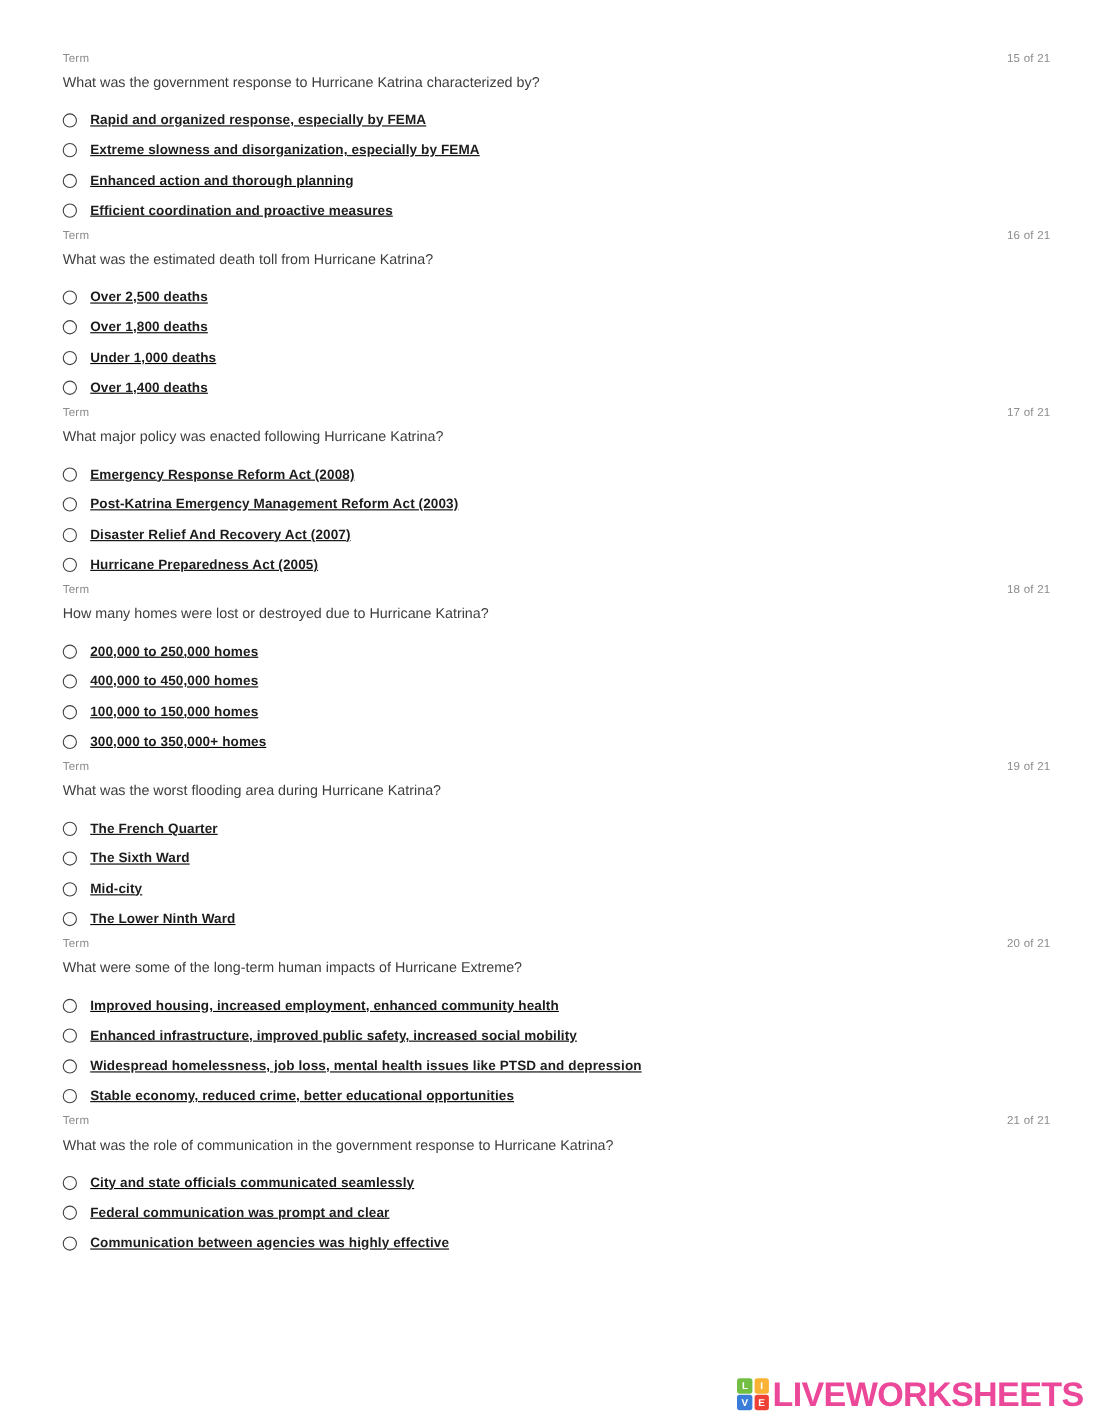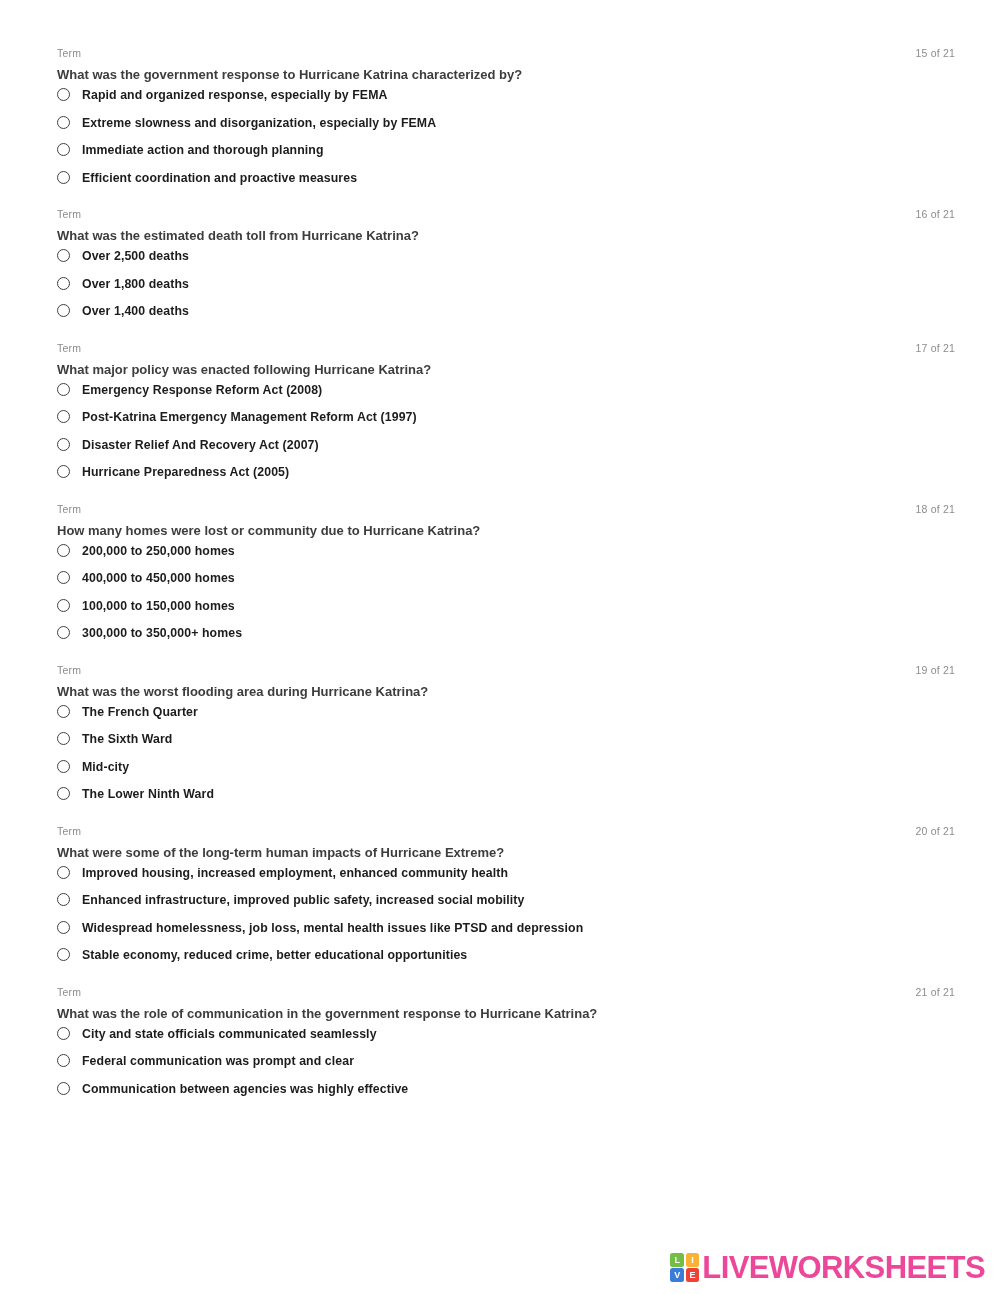--- a/index.html
+++ b/index.html
@@ -23,28 +23,28 @@
     line-height: 13px;
     color: #8c8c8c;
     letter-spacing: 0.2px;
     margin-bottom: 6px;
   }
   .question {
     font-size: 13px;
     line-height: 17px;
     color: #3d3d3d;
     margin-bottom: 5px;
-    font-weight: bold;
   }
   .options { }
   .option {
     display: flex;
-    align-items: flex-start;
+    align-items: flex-end;
     height: 27.5px;
     cursor: pointer;
+    text-decoration: underline;
   }
   .radio {
     flex: 0 0 auto;
     box-sizing: border-box;
     width: 13px;
     height: 13px;
     border: 1.6px solid #414141;
     border-radius: 50%;
     background: #ffffff;
     margin-right: 12px;
@@ -110,21 +110,21 @@
         <div class="option">
           <span class="radio"></span>
           <span class="option-label">Rapid and organized response, especially by FEMA</span>
         </div>
         <div class="option">
           <span class="radio"></span>
           <span class="option-label">Extreme slowness and disorganization, especially by FEMA</span>
         </div>
         <div class="option">
           <span class="radio"></span>
-          <span class="option-label">Immediate action and thorough planning</span>
+          <span class="option-label">Enhanced action and thorough planning</span>
         </div>
         <div class="option">
           <span class="radio"></span>
           <span class="option-label">Efficient coordination and proactive measures</span>
         </div>
       </div>
     </section>
 
     <section class="block">
       <div class="term-row">
@@ -136,57 +136,61 @@
         <div class="option">
           <span class="radio"></span>
           <span class="option-label">Over 2,500 deaths</span>
         </div>
         <div class="option">
           <span class="radio"></span>
           <span class="option-label">Over 1,800 deaths</span>
         </div>
         <div class="option">
           <span class="radio"></span>
+          <span class="option-label">Under 1,000 deaths</span>
+        </div>
+        <div class="option">
+          <span class="radio"></span>
           <span class="option-label">Over 1,400 deaths</span>
         </div>
       </div>
     </section>
 
     <section class="block">
       <div class="term-row">
         <span>Term</span>
         <span>17 of 21</span>
       </div>
       <div class="question">What major policy was enacted following Hurricane Katrina?</div>
       <div class="options">
         <div class="option">
           <span class="radio"></span>
           <span class="option-label">Emergency Response Reform Act (2008)</span>
         </div>
         <div class="option">
           <span class="radio"></span>
-          <span class="option-label">Post-Katrina Emergency Management Reform Act (1997)</span>
+          <span class="option-label">Post-Katrina Emergency Management Reform Act (2003)</span>
         </div>
         <div class="option">
           <span class="radio"></span>
           <span class="option-label">Disaster Relief And Recovery Act (2007)</span>
         </div>
         <div class="option">
           <span class="radio"></span>
           <span class="option-label">Hurricane Preparedness Act (2005)</span>
         </div>
       </div>
     </section>
 
     <section class="block">
       <div class="term-row">
         <span>Term</span>
         <span>18 of 21</span>
       </div>
-      <div class="question">How many homes were lost or community due to Hurricane Katrina?</div>
+      <div class="question">How many homes were lost or destroyed due to Hurricane Katrina?</div>
       <div class="options">
         <div class="option">
           <span class="radio"></span>
           <span class="option-label">200,000 to 250,000 homes</span>
         </div>
         <div class="option">
           <span class="radio"></span>
           <span class="option-label">400,000 to 450,000 homes</span>
         </div>
         <div class="option">

